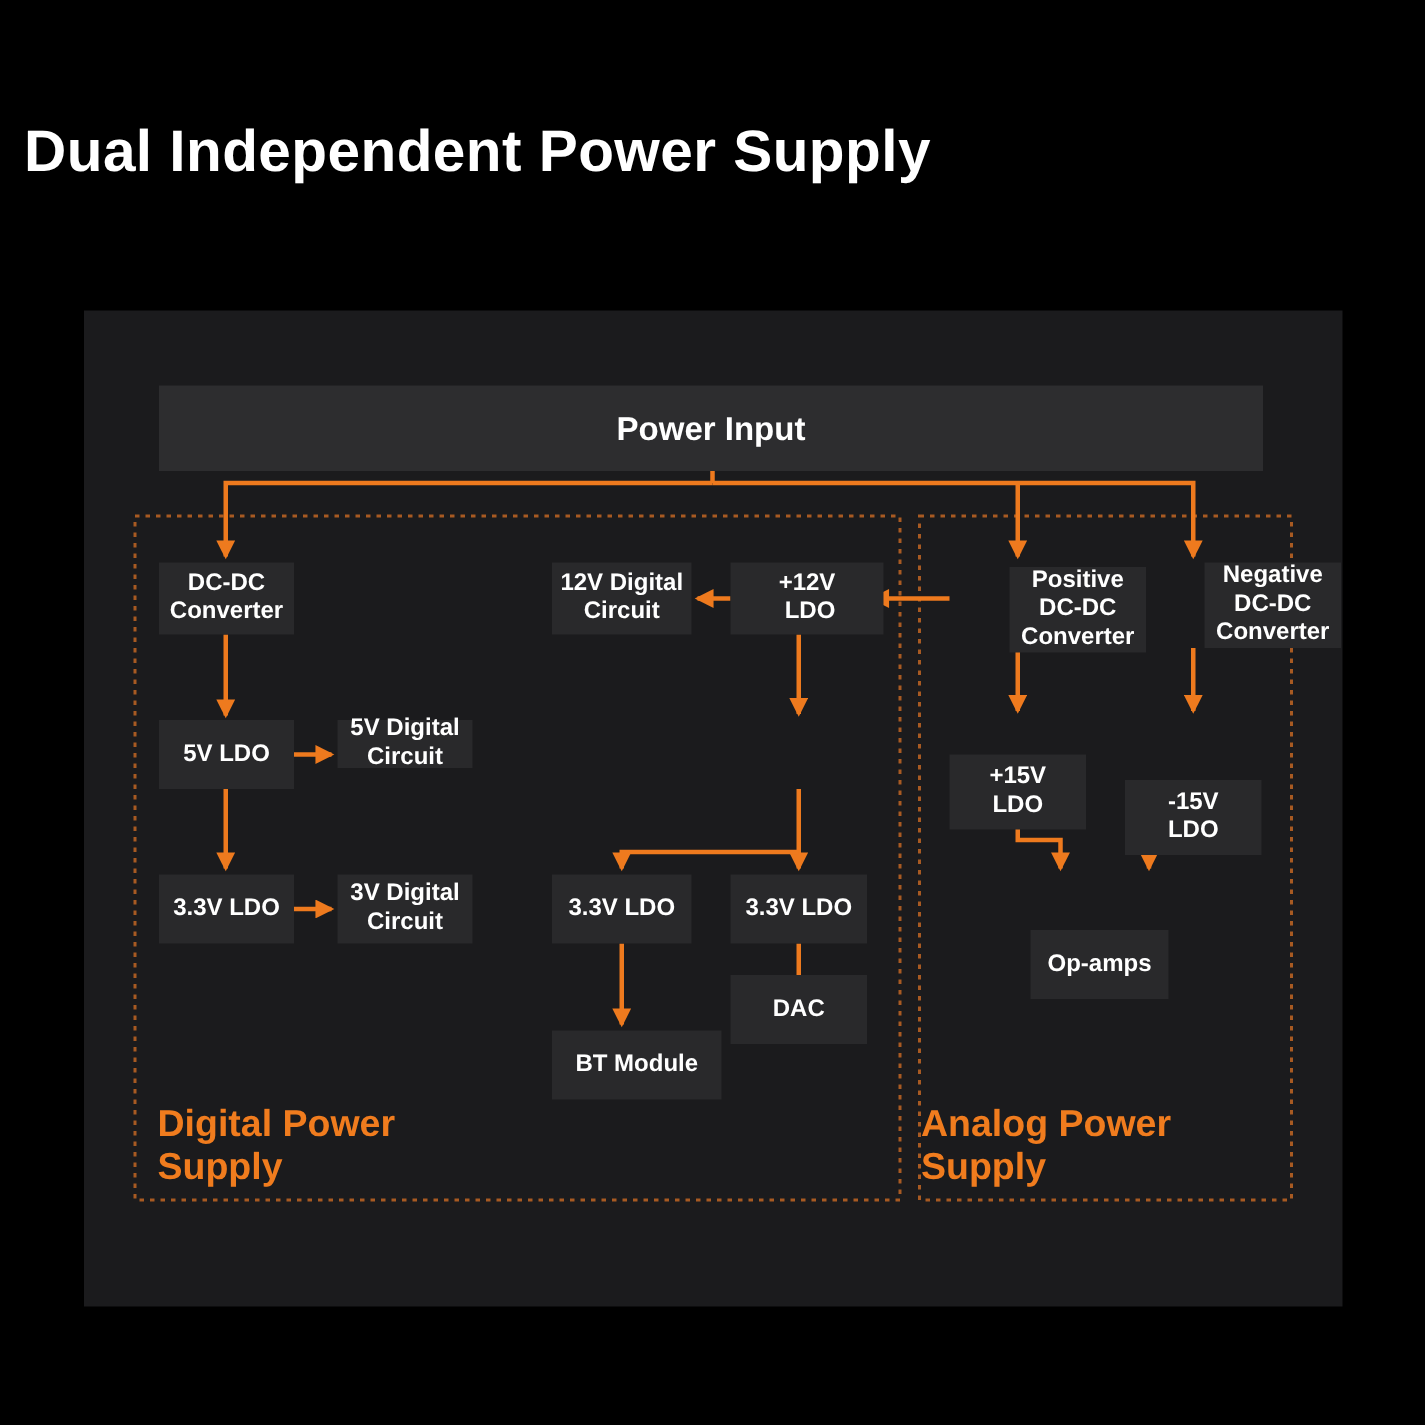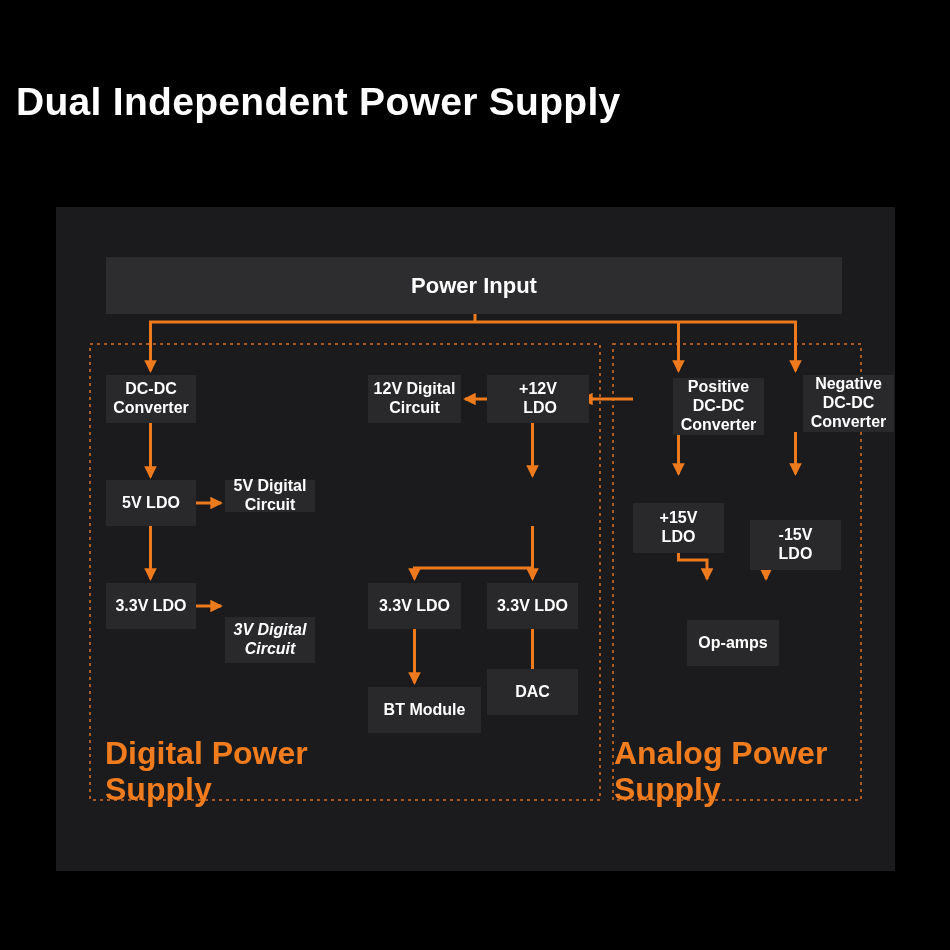--- a/index.html
+++ b/index.html
@@ -41,30 +41,30 @@
   .n-circ12    {left:368px;top:375px;width:93px;height:48px;}
   .n-ldo12     {left:487px;top:375px;width:102px;height:48px;text-align:right;}
   .n-pos       {left:633px;top:378px;width:91px;height:57px;margin-left:40px;}
   .n-neg       {left:783px;top:375px;width:91px;height:57px;margin-left:20px;}
   .n-ldo5      {left:106px;top:480px;width:90px;height:46px;}
   .n-circ5     {left:225px;top:480px;width:90px;height:32px;}
   .n-ldo5p     {left:487px;top:480px;width:91px;height:46px;}
   .n-ldo15p    {left:633px;top:456px;width:91px;height:50px;margin-top:47px;}
   .n-ldo15n    {left:750px;top:478px;width:91px;height:50px;margin-top:42px;}
   .n-ldo33     {left:106px;top:583px;width:90px;height:46px;}
-  .n-circ3     {left:225px;top:617px;width:90px;height:46px;font-style:italic;}
+  .n-circ3     {left:225px;top:583px;width:90px;height:46px;}
   .n-ldo33a    {left:368px;top:583px;width:93px;height:46px;}
   .n-ldo33b    {left:487px;top:583px;width:91px;height:46px;}
   .n-opamps    {left:687px;top:583px;width:92px;height:46px;margin-top:37px;}
   .n-bt        {left:368px;top:687px;width:113px;height:46px;}
-  .n-dac       {left:487px;top:669px;width:91px;height:46px;}
+  .n-dac       {left:487px;top:650px;width:91px;height:46px;}
 
   .section-label{
     position:absolute;color:#f07c1e;font-weight:bold;
-    font-size:32px;line-height:1.14;white-space:pre-line;
+    font-size:25px;line-height:1.14;white-space:pre-line;
   }
   .digital-label{left:105px;top:735px;}
   .analog-label{left:614px;top:735px;}
 
   .edge{stroke:#ee7a1e;stroke-width:3;fill:none;}
   .section-border{stroke:#a85a22;stroke-width:2;fill:none;stroke-dasharray:3 4;}
 </style>
 </head>
 <body>
 

